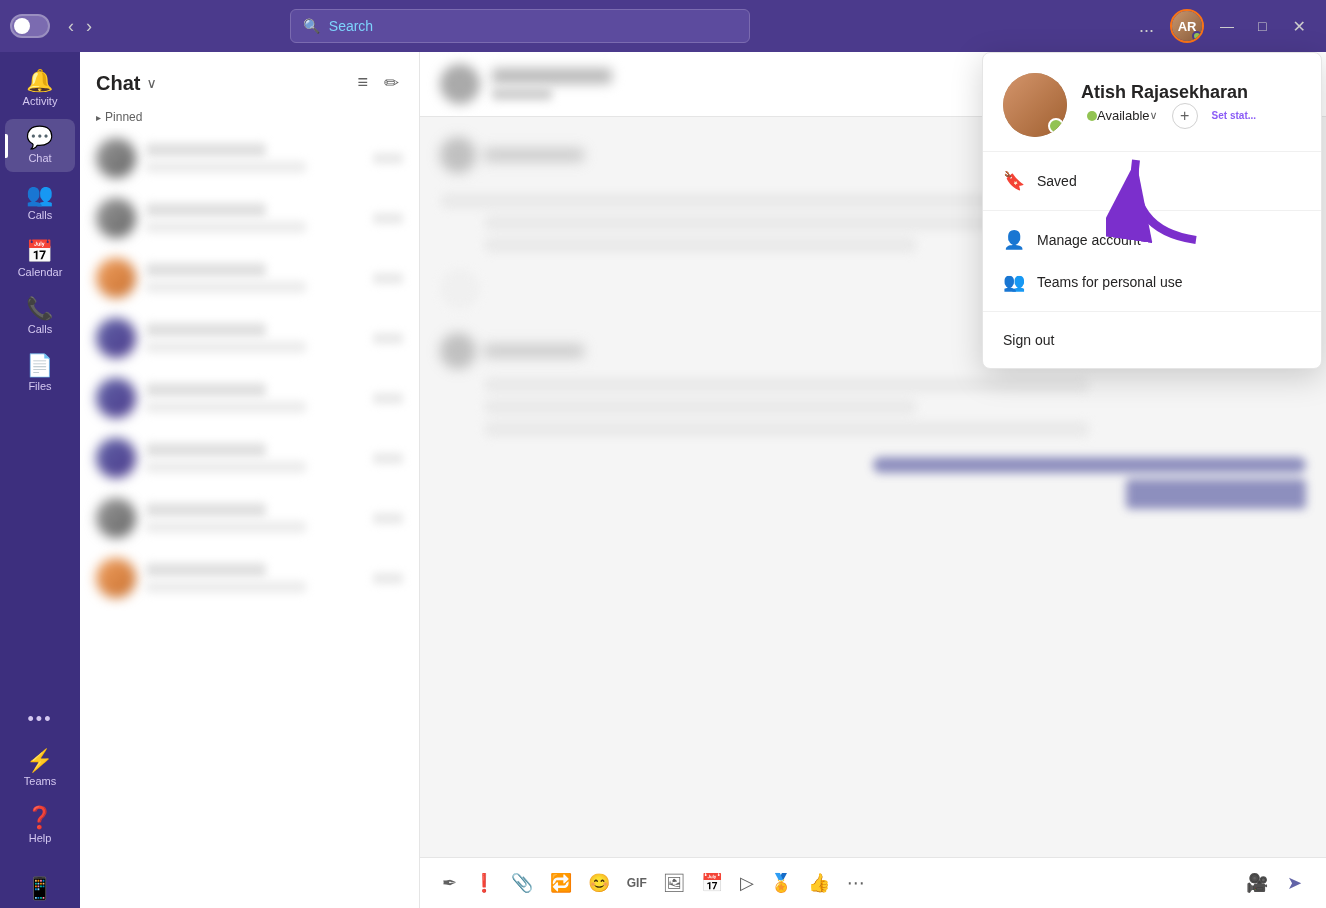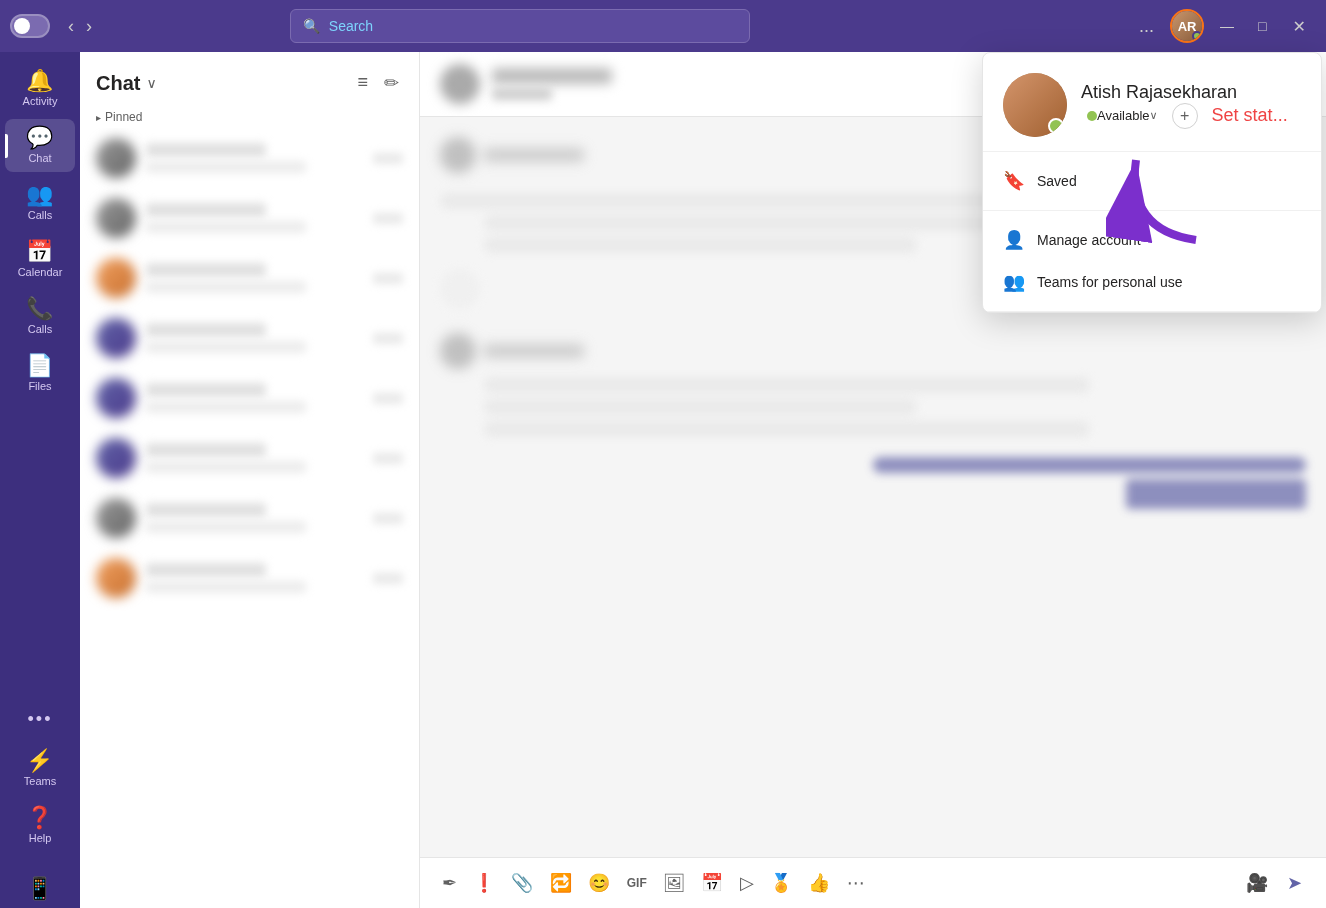--- a/index.html
+++ b/index.html
@@ -433,21 +433,21 @@
     .profile-status-dot {
       position: absolute;
       bottom: 3px; right: 3px;
       width: 16px; height: 16px;
       border-radius: 50%;
       background: #92c353;
       border: 2px solid #fff;
     }
     .profile-name {
       font-size: 18px;
-      font-weight: 400;
+      font-weight: 700;
       color: #252424;
     }
     .profile-status-row {
       display: flex;
       align-items: center;
       gap: 8px;
     }
     .status-pill {
       display: flex;
       align-items: center;
@@ -469,26 +469,26 @@
     .status-plus {
       width: 26px; height: 26px;
       border-radius: 50%;
       border: 1px solid #d1d1d1;
       display: flex; align-items: center; justify-content: center;
       font-size: 16px;
       color: #616161;
       cursor: pointer;
     }
     .set-status {
-      font-size: 18px;
-      color: #ef4444;
+      font-size: 10px;
+      color: #8b5cf6;
       cursor: pointer;
       padding: 2px 6px;
       border-radius: 4px;
-      font-weight: 400;
+      font-weight: 700;
     }
 
     .dropdown-section {
       padding: 8px 0;
       border-bottom: 1px solid #f0f0f0;
     }
     .dropdown-item {
       display: flex;
       align-items: center;
       gap: 12px;
@@ -819,20 +819,25 @@
     <div class="dropdown-item">
       <span class="dropdown-item-icon">👤</span>
       <span>Manage account</span>
     </div>
     <div class="dropdown-item">
       <span class="dropdown-item-icon">👥</span>
       <span>Teams for personal use</span>
     </div>
   </div>
 
+  <div class="signout-section">
+    <div class="signout-item">
+      <span>Sign out</span>
+    </div>
+  </div>
 </div>
 
 <div class="arrow-annotation">
   <svg class="arrow-svg" viewBox="0 0 120 120" xmlns="http://www.w3.org/2000/svg">
     <defs>
       <marker id="arrowhead" markerWidth="10" markerHeight="7" refX="10" refY="3.5" orient="auto">
         <polygon points="0 0, 10 3.5, 0 7" fill="#7b2fcc"></polygon>
       </marker>
     </defs>
     <path d="M 90 100 Q 20 90 30 20" stroke="#7b2fcc" stroke-width="8" fill="none" marker-end="url(#arrowhead)"></path>

